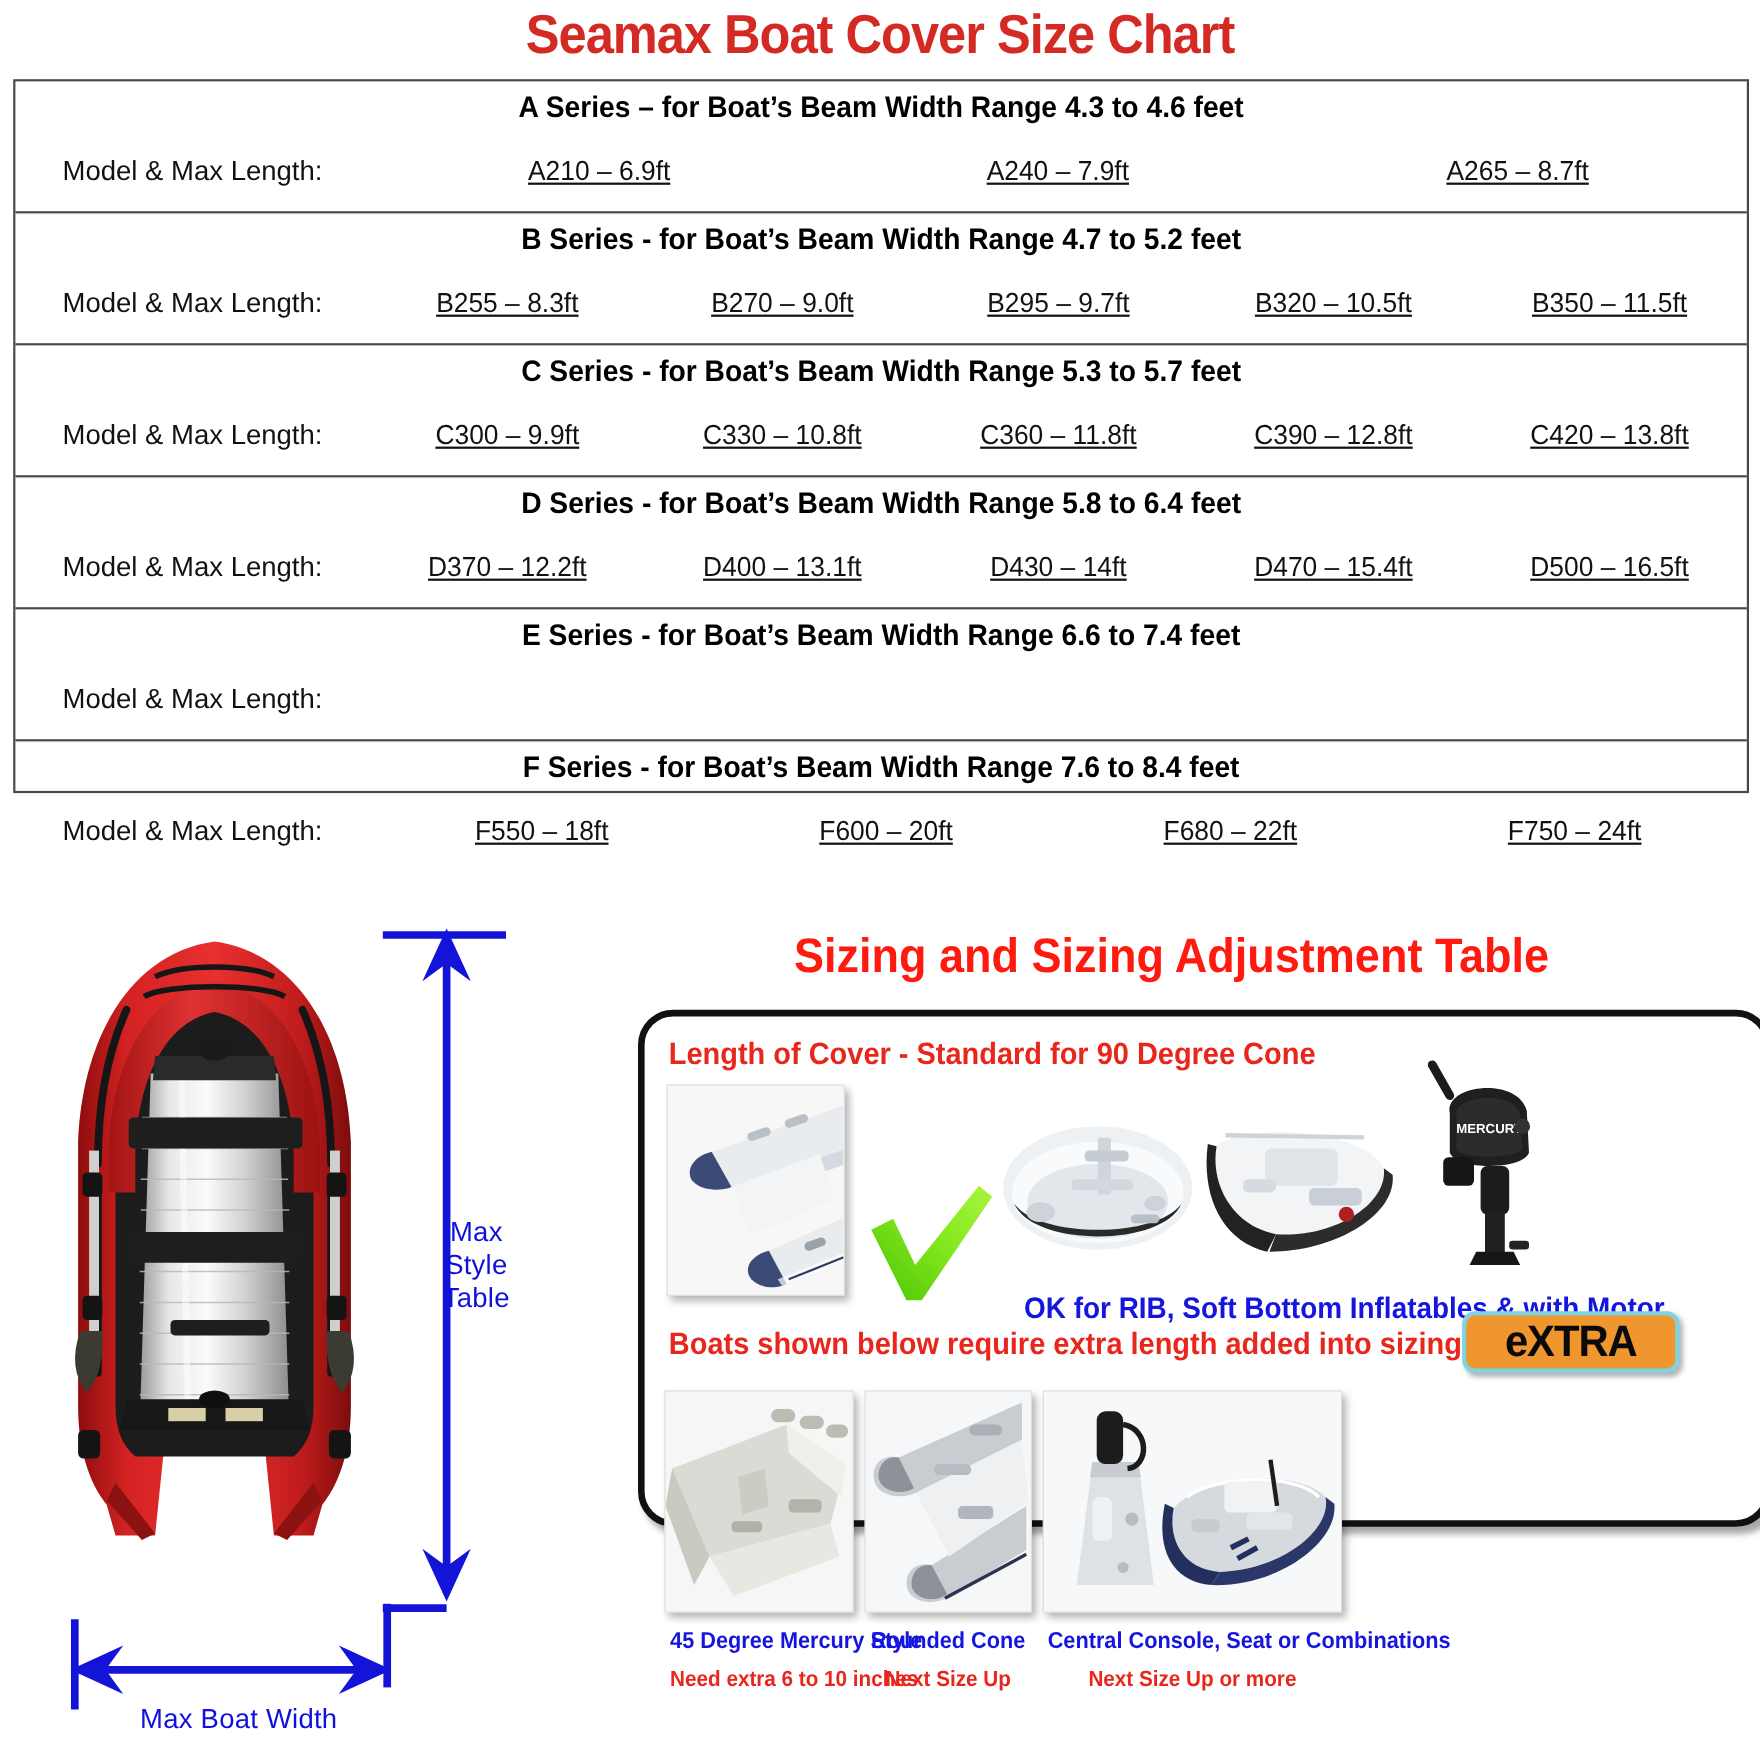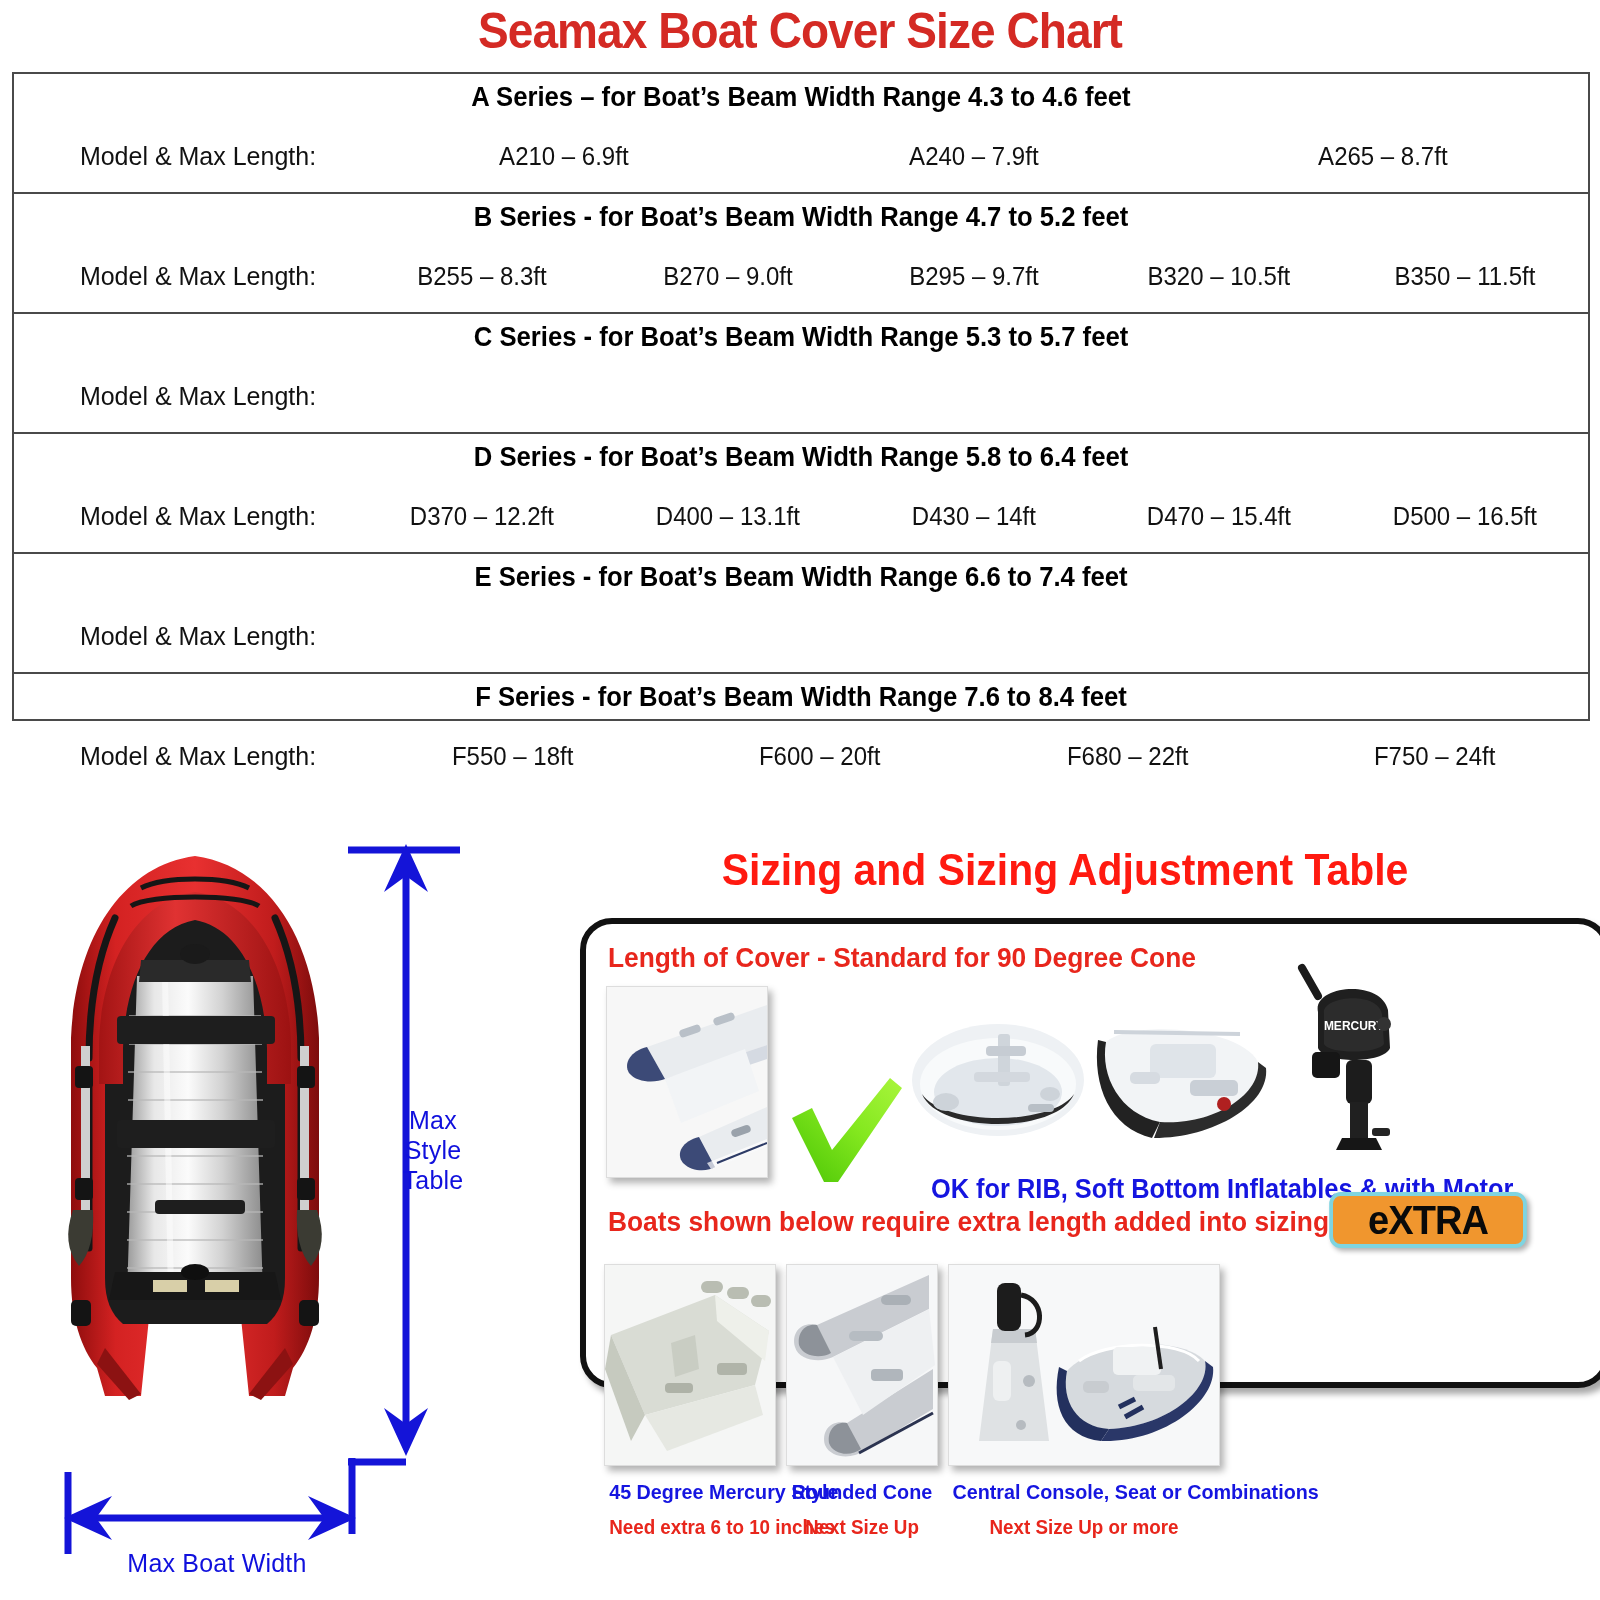--- a/index.html
+++ b/index.html
@@ -56,26 +56,26 @@
     align-items:center;
     font-size:25px;
     color:#111;
     white-space:nowrap;
   }
   .row-label{
     width:322px;
     text-align:center;
     flex:0 0 322px;
     font-size:25px;
-    padding-left:23px;
   }
   .models-cells{
     flex:1 1 auto;
     display:flex;
     align-items:flex-start;
+    text-decoration:underline;
   }
   .model-cell{
     flex:1 1 0;
     text-align:center;
     font-size:25px;
     transform:scaleX(0.96);
   }
 
   
   .diagram{
@@ -220,20 +220,27 @@
           <div class="model-cell">B295 – 9.7ft</div>
           <div class="model-cell">B320 – 10.5ft</div>
           <div class="model-cell">B350 – 11.5ft</div>
         </div>
       </div>
     </div>
     <div class="series-row">
       <div class="series-head">C Series - for Boat’s Beam Width Range  5.3 to 5.7 feet</div>
       <div class="models-line">
         <div class="row-label">Model &amp; Max Length:</div>
+        <div class="models-cells">
+          <div class="model-cell">C300 – 9.9ft</div>
+          <div class="model-cell">C330 – 10.8ft</div>
+          <div class="model-cell">C360 – 11.8ft</div>
+          <div class="model-cell">C390 – 12.8ft</div>
+          <div class="model-cell">C420 – 13.8ft</div>
+        </div>
       </div>
     </div>
     <div class="series-row">
       <div class="series-head">D Series - for Boat’s Beam Width Range  5.8 to 6.4 feet</div>
       <div class="models-line">
         <div class="row-label">Model &amp; Max Length:</div>
         <div class="models-cells">
           <div class="model-cell">D370 – 12.2ft</div>
           <div class="model-cell">D400 – 13.1ft</div>
           <div class="model-cell">D430 – 14ft</div>

